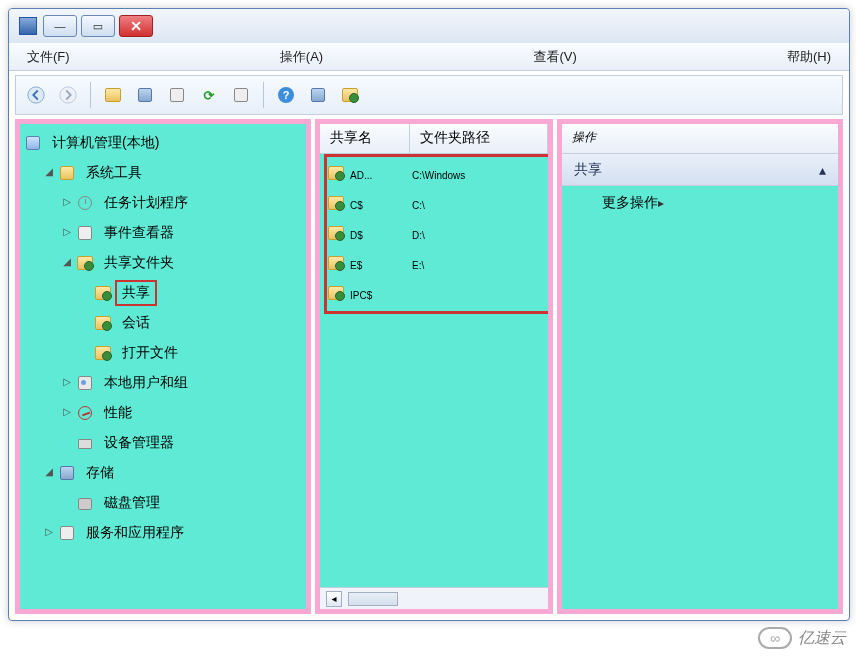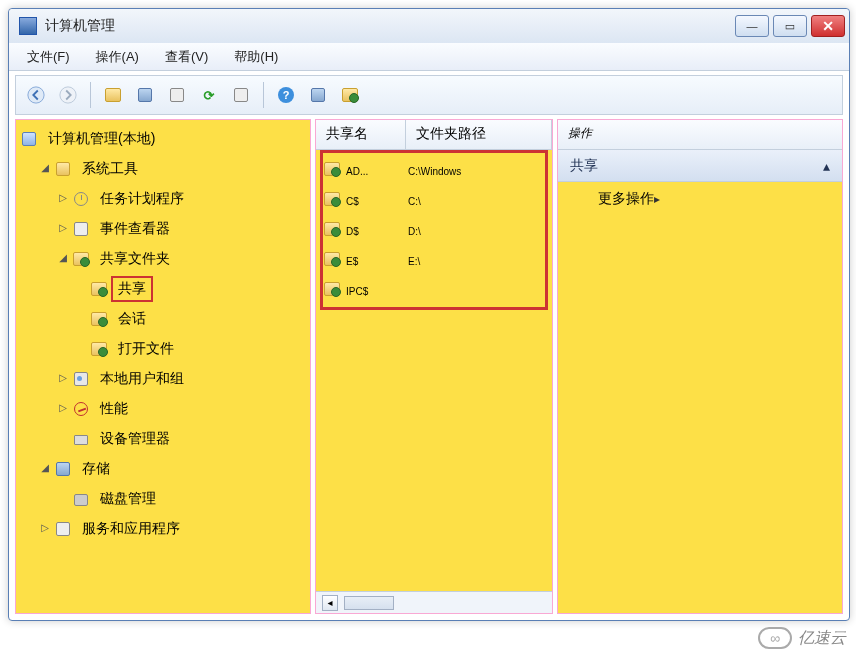--- a/index.html
+++ b/index.html
@@ -18,31 +18,31 @@
 .titlebar .app-icon { width: 18px; height: 18px; margin: 0 6px;
   background: linear-gradient(#88aadd, #3366aa); border: 1px solid #2255aa; }
 .titlebar .title { flex: 1; font-size: 14px; color: #222; padding-left: 2px; }
 .win-btns { display: flex; gap: 4px; }
 .win-btn { width: 34px; height: 22px; border: 1px solid #6a88b5; border-radius: 3px;
   background: linear-gradient(#f4f8ff,#cfdef0); display:flex; align-items:center; justify-content:center;
   font-size: 11px; color:#333; cursor:pointer; }
 .win-btn.close { background: linear-gradient(#f08080,#cf3030); border-color:#a02020; color:#fff; font-size:14px; font-weight:bold; }
 
 .menubar { height: 28px; background: linear-gradient(#fafcff,#e8eef8); border-bottom: 1px solid #c3cfdd;
-  display:flex; align-items:center; padding: 0 12px; gap: 14px; font-size: 13px; color:#222; }
+  display:flex; align-items:center; padding: 0 12px; gap: 14px; font-size: 13px; color:#222;justify-content:space-between; }
 .menubar span { padding: 2px 6px; cursor: default; }
 
 .toolbar { height: 40px; border: 1px solid #c3cfdd; margin: 4px 6px; background: linear-gradient(#f7fbff,#e6eef8);
   display:flex; align-items:center; padding: 0 6px; gap: 4px; }
 .tool-btn { width: 28px; height: 28px; border: 1px solid transparent; border-radius: 3px;
   display:flex; align-items:center; justify-content:center; cursor:pointer; }
 .tool-sep { width: 1px; height: 26px; background: #b8c6d8; margin: 0 4px; }
 
 .content { flex: 1; display:flex; gap:0; padding: 0 6px 6px 6px; }
-.pane { border: 1px solid #f9a8d4; background:#fde047; display:flex; flex-direction:column; overflow:hidden; }
+.pane { border: 5px solid #f9a8d4; background:#5eead4; display:flex; flex-direction:column; overflow:hidden; }
 
 .tree-pane { width: 296px; margin-right: 4px; }
 .tree { padding: 4px 2px; font-size: 14px; }
 .tree ul { list-style:none; padding-left: 18px; }
 .tree > ul { padding-left: 2px; }
 .tree li { white-space: nowrap; }
 .tree .row { display:flex; align-items:center; height: 30px; cursor:default; }
 .tree .tw { width: 14px; height: 14px; margin-right: 2px; font-size: 10px; color:#555; text-align:center; }
 .tree .ico { width: 18px; height: 18px; margin-right: 6px; display:inline-flex; align-items:center; justify-content:center; }
 .tree .lbl { padding: 1px 4px; }
@@ -94,21 +94,20 @@
 
 .tb-back svg, .tb-fwd svg { width:18px;height:18px; }
 </style>
 </head>
 <body>
 
 <div class="window">
 
   <div class="titlebar">
     <div class="app-icon"></div>
-    <div class="title">计算机管理</div>
     <div class="win-btns">
       <div class="win-btn">—</div>
       <div class="win-btn">▭</div>
       <div class="win-btn close">✕</div>
     </div>
   </div>
 
   <div class="menubar">
     <span>文件(F)</span>
     <span>操作(A)</span>

